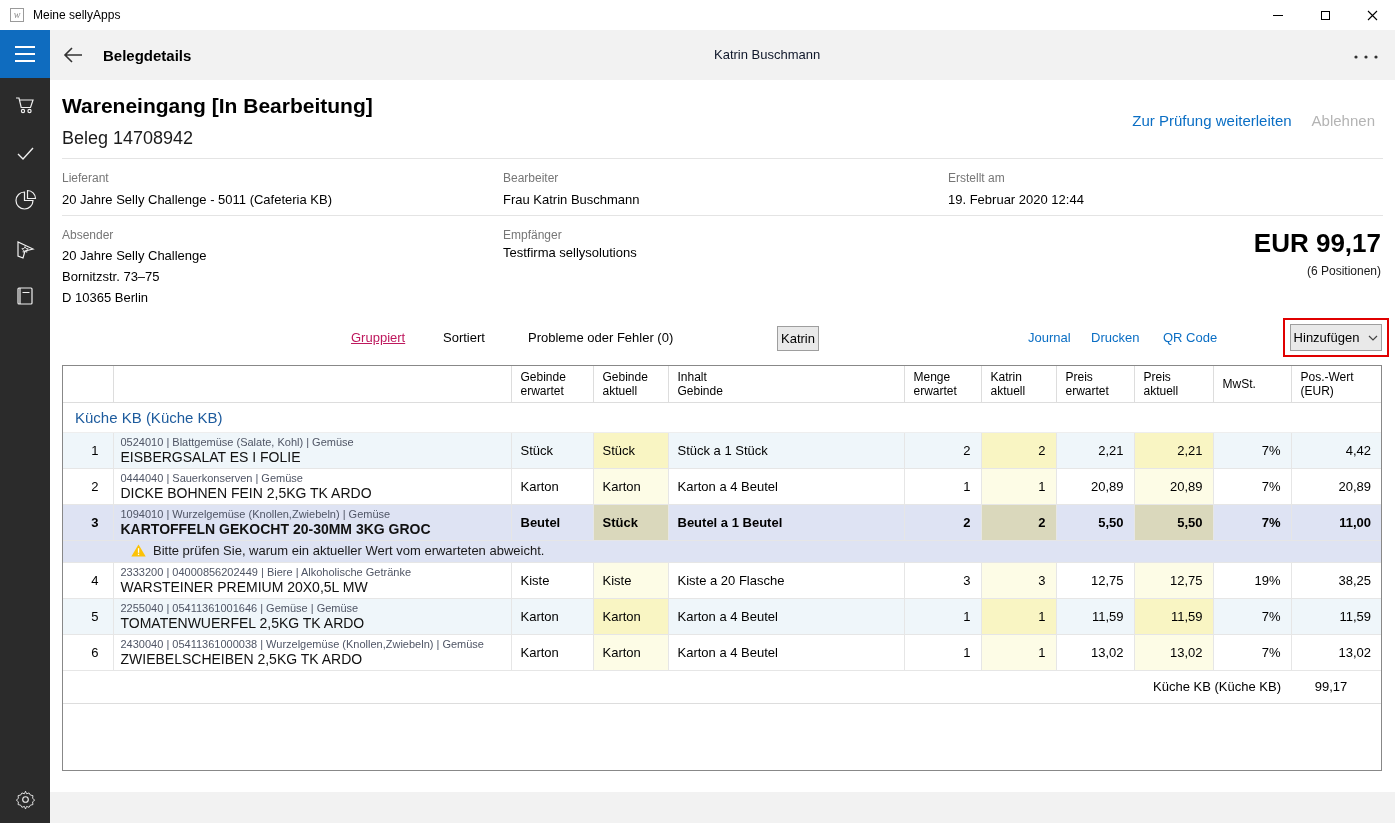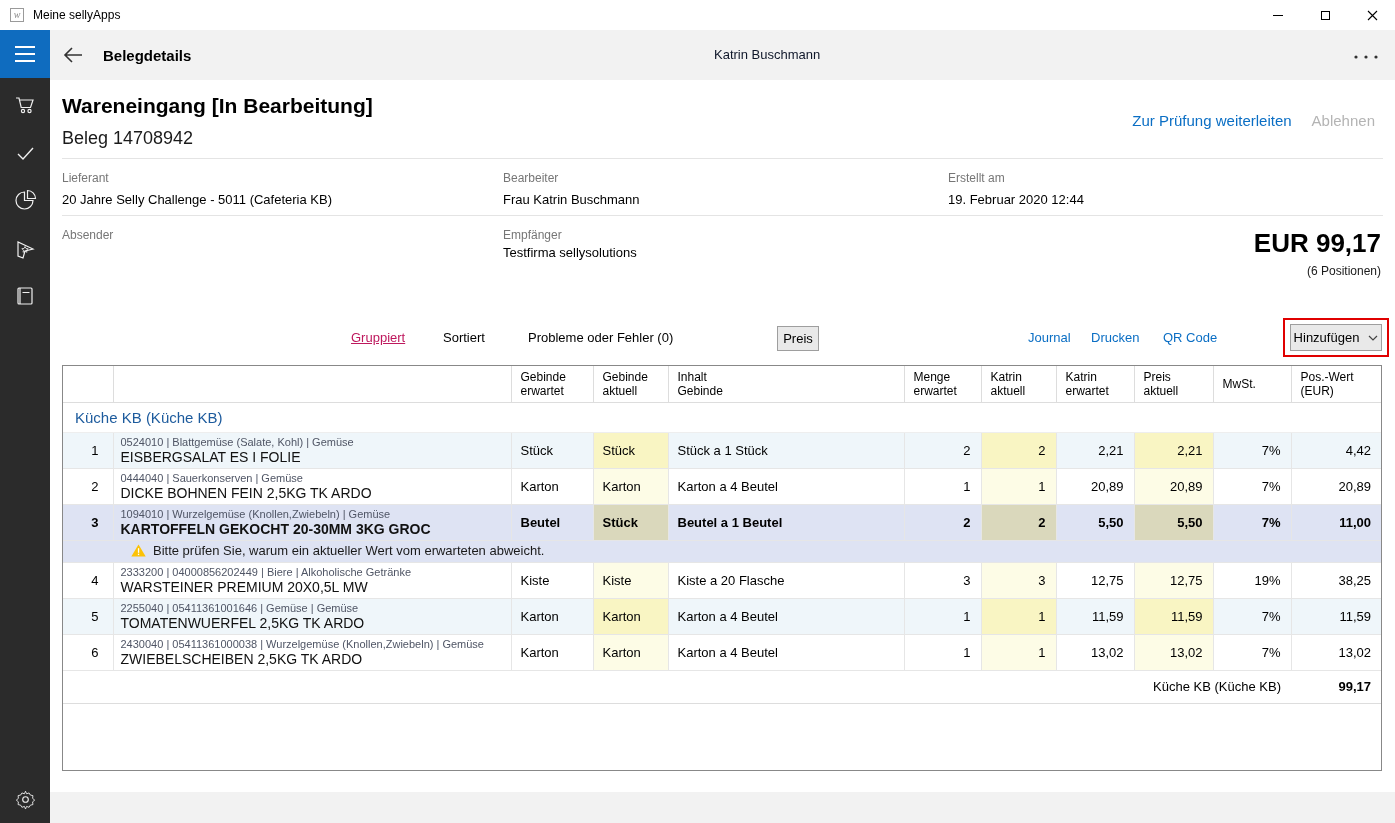--- a/index.html
+++ b/index.html
@@ -73,21 +73,21 @@
 .c-num{text-align:right;padding-right:14px;font-size:13px}
 .c-art{padding-left:7px}
 .c-art .meta{font-size:11px;color:#4f5565;line-height:13px;margin-top:1px;font-weight:normal}
 .c-art .nm{font-size:14px;color:#111;line-height:16px}
 .c-txt{padding-left:9px}
 .c-val{text-align:right;padding-right:10px}
 .warnrow td{height:22px;background:#dee3f3;border-bottom:1px solid #e6e6e6;font-size:13px;color:#1a1a1a;padding-left:68px}
 .warnrow .wtxt{display:inline-flex;align-items:center;gap:7px}
 .footrow td{height:33px;border-bottom:1px solid #ddd;vertical-align:middle;font-size:13px}
 .foot-label{text-align:right;padding-right:10px}
-.foot-total{text-align:right;padding-right:10px;font-weight:bold}
+.foot-total{text-align:center;padding-right:10px;font-weight:normal}
 svg{display:block}
 </style>
 </head>
 <body>
 
 <div class="titlebar">
   <div class="appico">w</div>
   <div class="apptitle">Meine sellyApps</div>
   <div class="winbtn btn-min">
       <div class="minbar"></div>
@@ -176,29 +176,34 @@
   <div class="fpos flabel col2" style="top:91px">Bearbeiter</div>
   <div class="fpos flabel col3" style="top:91px">Erstellt am</div>
   <div class="fpos fvalue col1" style="top:112px">20 Jahre Selly Challenge - 5011 (Cafeteria KB)</div>
   <div class="fpos fvalue col2" style="top:112px">Frau Katrin Buschmann</div>
   <div class="fpos fvalue col3" style="top:112px">19. Februar 2020 12:44</div>
 
   <div class="sep" style="top:135px"></div>
 
   <div class="fpos flabel col1" style="top:148px">Absender</div>
   <div class="fpos flabel col2" style="top:148px">Empfänger</div>
+  <div class="fpos fvalue col1 addr" style="top:165px">
+    <div>20 Jahre Selly Challenge</div>
+    <div>Bornitzstr. 73–75</div>
+    <div>D 10365 Berlin</div>
+  </div>
   <div class="fpos fvalue col2" style="top:165px">Testfirma sellysolutions</div>
 
   <div class="eur">EUR 99,17</div>
   <div class="npos">(6 Positionen)</div>
 
   <a href="#" class="tbitem grp">Gruppiert</a>
   <span class="tbitem srt">Sortiert</span>
   <span class="tbitem prb">Probleme oder Fehler (0)</span>
-  <div class="toolsbtn">Preis</div>
+  <div class="toolsbtn">Katrin</div>
   <a href="#" class="tbitem jrn">Journal</a>
   <a href="#" class="tbitem drk">Drucken</a>
   <a href="#" class="tbitem qrc">QR Code</a>
   <div class="addbtn">
     <span>Hinzufügen</span>
     <svg width="10" height="6" viewBox="0 0 10 6" fill="none" stroke="#444" stroke-width="1.2">
         <path d="M1 1l4 4 4-4"></path>
       </svg>
   </div>
   <div class="redrect"></div>
@@ -220,21 +225,21 @@
       </colgroup>
       <thead>
         <tr id="headrow">
             <th><span></span></th>
             <th><span></span></th>
             <th><span>Gebinde erwartet</span></th>
             <th><span>Gebinde aktuell</span></th>
             <th><span>Inhalt Gebinde</span></th>
             <th><span>Menge erwartet</span></th>
             <th><span>Katrin aktuell</span></th>
-            <th><span>Katrin erwartet</span></th>
+            <th><span>Preis erwartet</span></th>
             <th><span>Preis aktuell</span></th>
             <th><span>MwSt.</span></th>
             <th><span>Pos.-Wert (EUR)</span></th>
           </tr>
       </thead>
       <tbody id="tbody">
           <tr class="grouprow">
             <td colspan="11">Küche KB (Küche KB)</td>
           </tr>
           <tr class="row blue">

